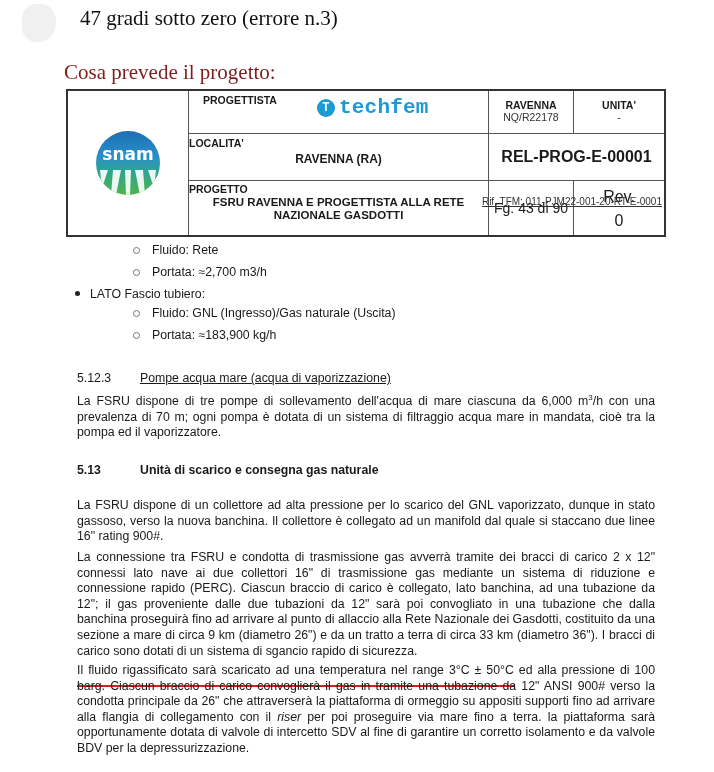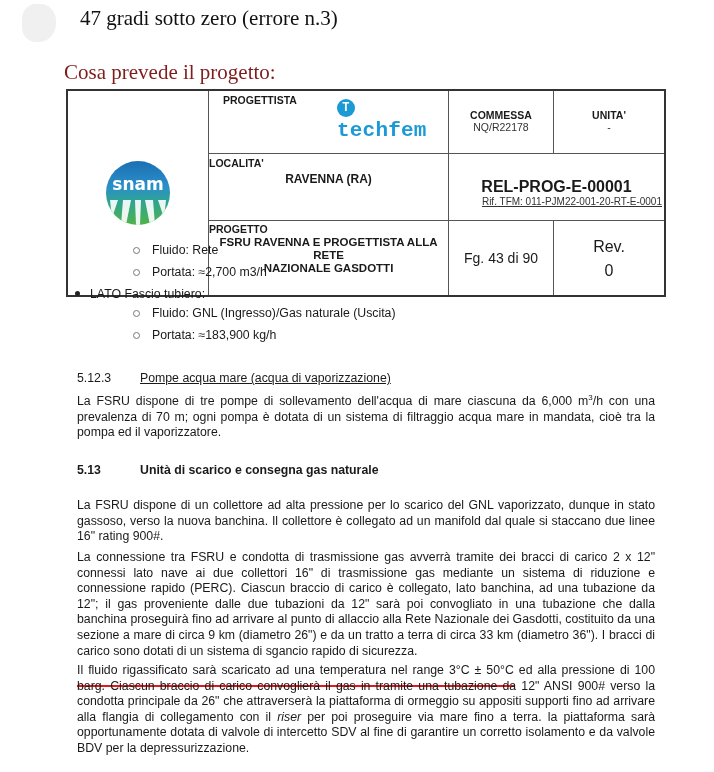--- a/index.html
+++ b/index.html
@@ -2,21 +2,21 @@
 <html><head>
 <meta charset="utf-8">
 <style>
   html, body { margin:0; padding:0; background:#ffffff; }
   body { width:714px; height:772px; position:relative; overflow:hidden; font-family:"Liberation Sans", sans-serif; color:#1a1a1a; }
   .blob { position:absolute; left:22px; top:4px; width:34px; height:38px; background:#f0f0f0; border-radius:40% 45% 50% 40%; }
   .title1 { position:absolute; left:80px; top:6px; font-family:"Liberation Serif", serif; font-size:21px; color:#111; }
   .title2 { position:absolute; left:64px; top:60px; font-family:Liberation Serif, serif; font-size:21px; color:#7f1d1d; }
 
   table.hdr { position:absolute; left:66px; top:89px; width:600px; border-collapse:collapse; border:2px solid #333; font-size:11px; }
-  table.hdr td { border:1px solid #555; padding:15px; vertical-align:top; }
+  table.hdr td { border:1px solid #555; padding:5px; vertical-align:top; }
   .logo-cell { width:110px; text-align:center; vertical-align:middle !important; }
   .snam { width:64px; height:64px; border-radius:50%; margin:0 auto; position:relative; overflow:hidden;
           background:linear-gradient(180deg,#1c6fb3 0%,#2a8fc9 40%,#2fa58f 65%,#4fb34a 100%); }
   .snam span { position:absolute; top:13px; left:0; width:100%; text-align:center; color:#fff; font-weight:bold; font-size:17px; font-family:"DejaVu Sans", sans-serif; }
   .snam .rays { position:absolute; left:0; top:37px; width:100%; height:27px; }
   .lbl { font-weight:bold; font-size:10.5px; display:block; }
   .cell-prog { height:32px; position:relative; }
   .cell-prog .lbl { position:absolute; left:14px; top:3px; }
   .techfem { position:absolute; left:128px; top:5px; color:#1b9ad6; font-weight:bold; font-size:21px; font-family:Liberation Mono, monospace; letter-spacing:0.2px; }
   .techfem .ti { display:inline-block; width:18px; height:18px; border-radius:50%; background:#1b9ad6; color:#fff; font-size:12px; text-align:center; line-height:18px; vertical-align:2px; margin-right:4px; }
@@ -63,21 +63,21 @@
           <polygon points="39,2 47,2 49,27 44,27" fill="#fff" opacity="0.9"></polygon>
           <polygon points="52,2 60,2 58,20" fill="#fff" opacity="0.9"></polygon>
         </svg>
       </div>
     </td>
     <td class="cell-prog">
       <span class="lbl">PROGETTISTA</span>
       <div class="techfem"><span class="ti">T</span><span>techfem</span></div>
     </td>
     <td class="comm">
-      <span class="lbl">COMMESSA</span>
+      <span class="lbl">RAVENNA</span>
       <span class="small">NQ/R22178</span>
     </td>
     <td class="unit">
       <span class="lbl">UNITA'</span>
       <span class="small">-</span>
     </td>
   </tr>
   <tr>
     <td class="loc">
       <span class="lbl">LOCALITA'</span>

